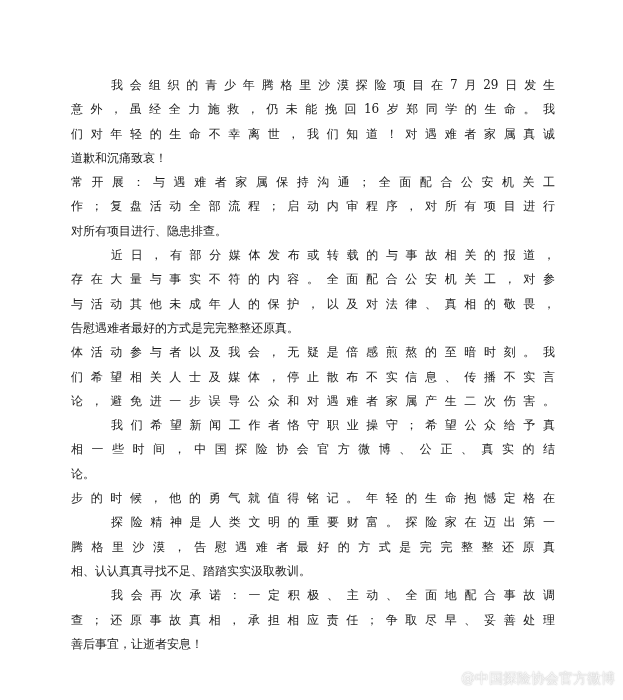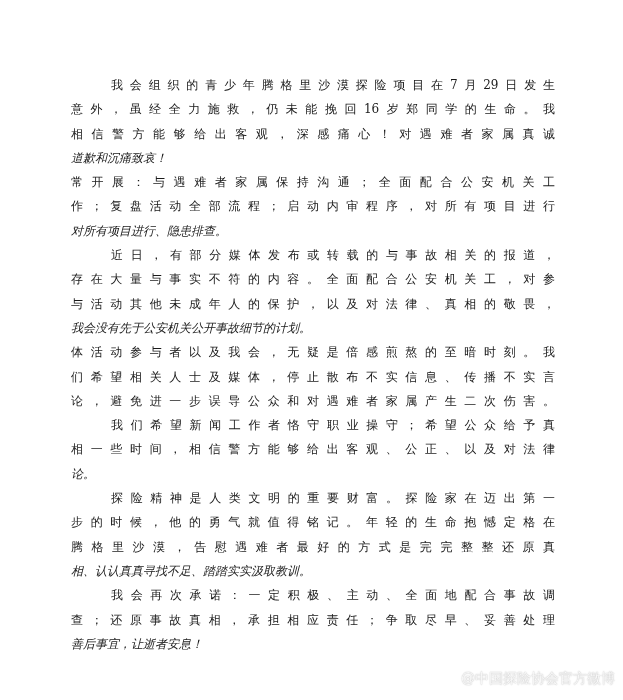--- a/index.html
+++ b/index.html
@@ -7,63 +7,63 @@
     width: 623px; height: 700px; background: #ffffff; position: relative; overflow: hidden;
     font-family: "DejaVu Serif", "Liberation Serif", serif; color: #1a1a1a;
   }
   .doc {
     position: absolute; left: 71px; top: 73px; width: 484px;
   }
   .line {
     height: 24.3px; line-height: 24.3px; font-size: 12px; white-space: nowrap;
     text-align: justify; text-align-last: justify; letter-spacing: 0px;
   }
-  .line.last { text-align-last: left; font-style: italic; }
+  .line.last { text-align-last: left; }
   .indent { padding-left: 40px; }
   .watermark {
     position: absolute; right: 8px; bottom: 12px; display: flex; align-items: center; gap: 16px;
     color: rgba(255,255,255,0.9); font-family: "DejaVu Sans", sans-serif; font-size: 14px;
     text-shadow: 0 0 1px rgba(0,0,0,0.25), 0 0 2px rgba(0,0,0,0.15);
   }
   .weibo-icon { width: 20px; height: 16px; }
 </style>
 </head>
 <body>
 
 <div class="doc">
   <div>
     <div class="line indent">我会组织的青少年腾格里沙漠探险项目在7月29日发生</div>
     <div class="line">意外，虽经全力施救，仍未能挽回16岁郑同学的生命。我</div>
-    <div class="line">相信警方能够给出客观，深感痛心！对遇难者家属真诚</div>
+    <div class="line">们对年轻的生命不幸离世，我们知道！对遇难者家属真诚</div>
     <div class="line last">道歉和沉痛致哀！</div>
   </div>
   <div>
     <div class="line">常开展：与遇难者家属保持沟通；全面配合公安机关工</div>
     <div class="line">作；复盘活动全部流程；启动内审程序，对所有项目进行</div>
     <div class="line last">对所有项目进行、隐患排查。</div>
   </div>
   <div>
     <div class="line indent">近日，有部分媒体发布或转载的与事故相关的报道，</div>
     <div class="line">存在大量与事实不符的内容。全面配合公安机关工，对参</div>
     <div class="line">与活动其他未成年人的保护，以及对法律、真相的敬畏，</div>
-    <div class="line last">我会没有先于公安机关公开事故细节的计划。</div>
+    <div class="line last">告慰遇难者最好的方式是完完整整还原真。</div>
   </div>
   <div>
     <div class="line">体活动参与者以及我会，无疑是倍感煎熬的至暗时刻。我</div>
     <div class="line">们希望相关人士及媒体，停止散布不实信息、传播不实言</div>
     <div class="line">论，避免进一步误导公众和对遇难者家属产生二次伤害。</div>
   </div>
   <div>
     <div class="line indent">我们希望新闻工作者恪守职业操守；希望公众给予真</div>
-    <div class="line">相一些时间，相信警方能够给出客观、公正、以及对法律</div>
+    <div class="line">相一些时间，中国探险协会官方微博、公正、真实的结</div>
     <div class="line last">论。</div>
   </div>
   <div>
+    <div class="line">步的时候，他的勇气就值得铭记。年轻的生命抱憾定格在</div>
     <div class="line indent">探险精神是人类文明的重要财富。探险家在迈出第一</div>
-    <div class="line">步的时候，他的勇气就值得铭记。年轻的生命抱憾定格在</div>
     <div class="line">腾格里沙漠，告慰遇难者最好的方式是完完整整还原真</div>
     <div class="line last">相、认认真真寻找不足、踏踏实实汲取教训。</div>
   </div>
   <div>
     <div class="line indent">我会再次承诺：一定积极、主动、全面地配合事故调</div>
     <div class="line">查；还原事故真相，承担相应责任；争取尽早、妥善处理</div>
     <div class="line last">善后事宜，让逝者安息！</div>
   </div>
 </div>
 

